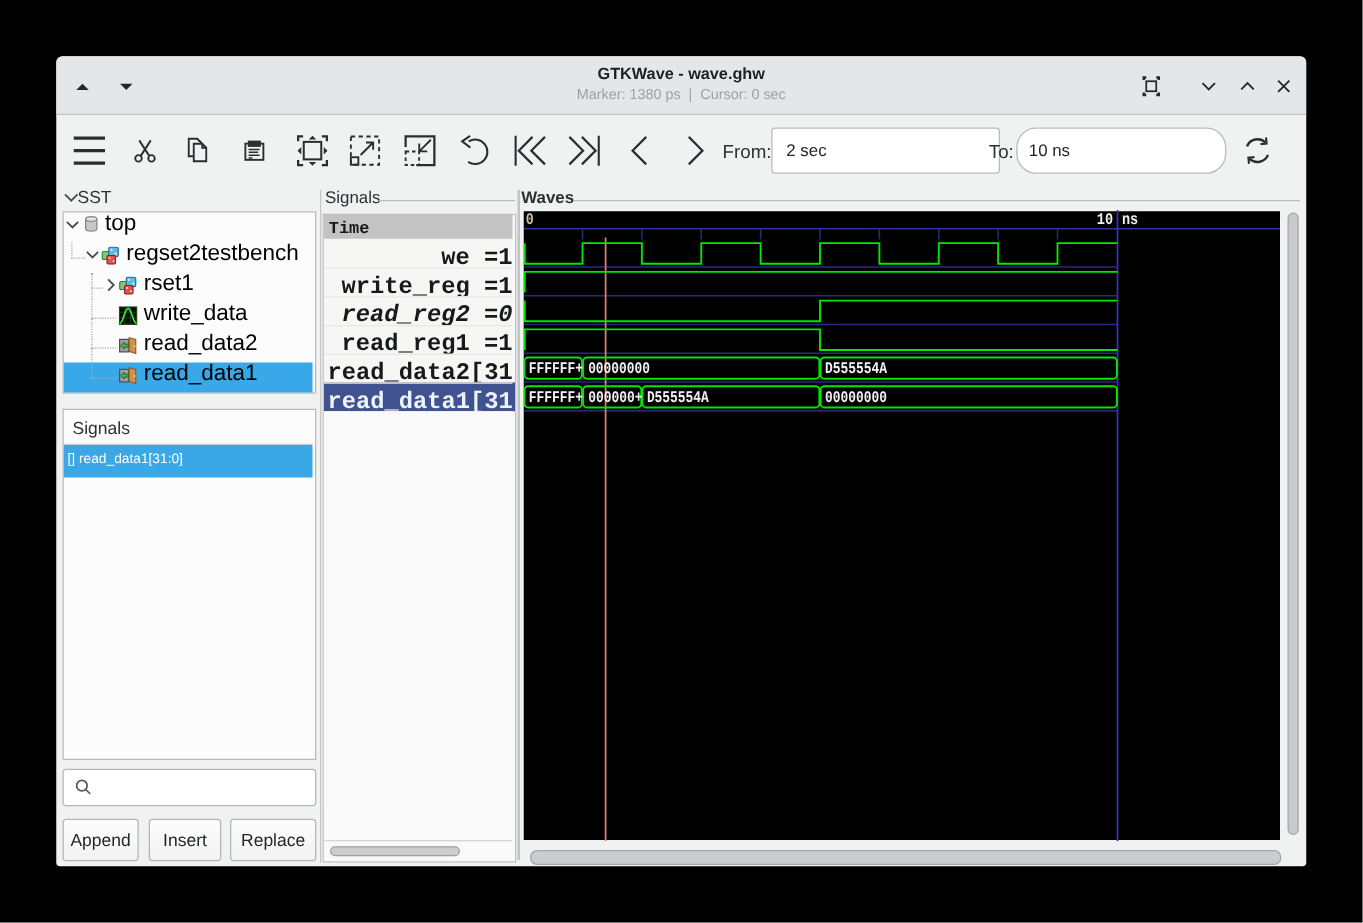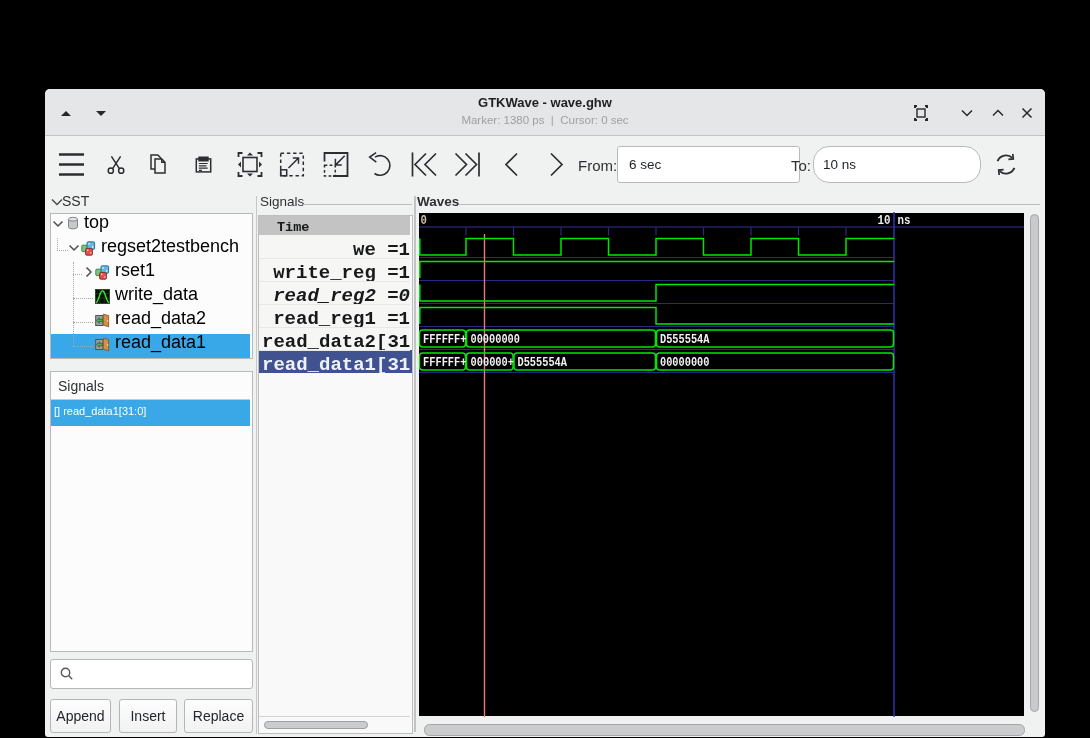--- a/index.html
+++ b/index.html
@@ -1,20 +1,20 @@
 <!DOCTYPE html>
 <html><head>
 <meta charset="utf-8">
 <style>
   html,body{margin:0;padding:0;}
   body{width:1090px;height:738px;background:#000;position:relative;overflow:hidden;
        font-family:"Liberation Sans", sans-serif;}
   .abs{position:absolute;}
   #win{left:45px;top:45px;width:1000px;height:648px;background:#f0f1f1;
-       border-radius:5px 5px 3px 3px;overflow:hidden;margin-top:44px;}
+       border-radius:5px 5px 3px 3px;overflow:hidden;}
   
   #titlebar{left:0;top:0;width:1000px;height:46px;background:#e5e6e7;border-bottom:1px solid #c3c4c5;}
   .tri-up{width:0;height:0;border-left:5px solid transparent;border-right:5px solid transparent;
           border-bottom:5px solid #25282b;}
   .tri-dn{width:0;height:0;border-left:5px solid transparent;border-right:5px solid transparent;
           border-top:5px solid #25282b;}
   #wtitle{left:300px;top:6px;width:400px;text-align:center;font-size:13px;font-weight:bold;color:#1d1f21;}
   #wsub{left:250px;top:25px;width:500px;text-align:center;font-size:11.5px;color:#9da0a2;}
   
   .tbinput{background:#fff;border:1px solid #b9babb;border-radius:3px;font-size:13.5px;color:#232629;}
@@ -129,21 +129,21 @@
 
       <g stroke-width="1.9" transform="translate(961,28.5)">
         <path d="M-8.4 -3.4 A 9.1 9.1 0 0 1 6.3 -6.6"></path>
         <path d="M8.4 3.4 A 9.1 9.1 0 0 1 -6.3 6.6"></path>
         <path d="M6.8 -10.5 L7.3 -5.6 L2.4 -5.2" stroke-width="1.7"></path>
         <path d="M-6.8 10.5 L-7.3 5.6 L-2.4 5.2" stroke-width="1.7"></path>
       </g>
     </g>
   </svg>
   <div class="abs tblabel" style="left:533px;top:68px;">From:</div>
-  <div class="abs tbinput" style="left:572px;top:57px;width:170px;height:35px;line-height:35px;padding-left:11px;box-sizing:content-box;">6 sec</div>
+  <div class="abs tbinput" style="left:572px;top:57px;width:170px;height:35px;line-height:35px;padding-left:11px;box-sizing:content-box;">2 sec</div>
   <div class="abs tblabel" style="left:746px;top:68px;">To:</div>
   <div class="abs tbinput" style="left:768px;top:57px;width:157px;height:35px;line-height:35px;padding-left:9px;border-radius:16px;">10 ns</div>
 
   <svg class="abs" style="left:5px;top:107px;" width="14" height="12">
       <path class="chev" d="M2 3.5 L7 8.5 L12 3.5"></path>
     </svg>
   <div class="abs" style="left:17px;top:104px;font-size:14px;color:#2e3133;">SST</div>
   <div class="abs panelbox" style="left:5px;top:124px;width:201px;height:144px;"></div>
   <div class="abs" style="left:6px;top:245px;width:199px;height:24px;background:#38a8e8;"></div>
 
@@ -222,21 +222,21 @@
   </svg>
 
   <div class="abs btn" style="left:5px;top:610px;width:59px;height:32px;">Append</div>
   <div class="abs btn" style="left:74px;top:610px;width:56px;height:32px;">Insert</div>
   <div class="abs btn" style="left:139px;top:610px;width:67px;height:32px;">Replace</div>
 
   <div class="abs framelabel" style="left:215px;top:105px;">Signals</div>
   <div class="abs frameline" style="left:258px;top:114.5px;width:109px;"></div>
   <div id="sigpanel" class="abs">
     <div class="abs" style="left:0;top:0;width:151px;height:476px;background:#f6f6f5;"></div>
-    <div class="abs mono" style="left:0;top:0px;width:151px;height:19px;background:#c2c3c2;font-weight:bold;font-size:13.5px;color:#17191b;line-height:24px;padding-left:18px;box-sizing:border-box;">Time</div>
+    <div class="abs mono" style="left:0;top:0px;width:151px;height:19px;background:#c2c3c2;font-weight:bold;font-size:13.5px;color:#17191b;line-height:24px;padding-left:4px;box-sizing:border-box;">Time</div>
     <div class="abs sigrow mono" style="top:19px;line-height:30px;text-align:right;padding-right:4px;">we =1</div>
     <div class="abs sigrow mono" style="top:42px;line-height:30px;text-align:right;padding-right:4px;">write_reg =1</div>
     <div class="abs sigrow mono" style="top:65px;line-height:30px;text-align:right;padding-right:4px;font-style:italic;">read_reg2 =0</div>
     <div class="abs sigrow mono" style="top:88px;line-height:30px;text-align:right;padding-right:4px;">read_reg1 =1</div>
     <div class="abs sigrow mono" style="top:111px;line-height:30px;padding-left:3px;">read_data2[31:0] =00000000</div>
     <div class="abs sigrow mono" style="top:134px;line-height:30px;padding-left:3px;background:#405390;color:#eef2fb;">read_data1[31:0] =00000000</div>
     <div class="abs" style="left:0;top:157px;width:151px;height:360px;background:#f9f9fa;"></div>
     <div class="abs" style="left:0;top:42px;width:151px;height:1px;background:#e7e7e8;"></div>
     <div class="abs" style="left:0;top:65px;width:151px;height:1px;background:#e7e7e8;"></div>
     <div class="abs" style="left:0;top:88px;width:151px;height:1px;background:#e7e7e8;"></div>

